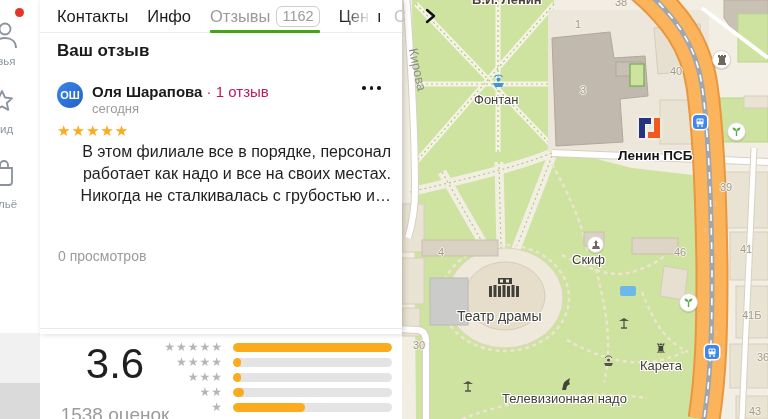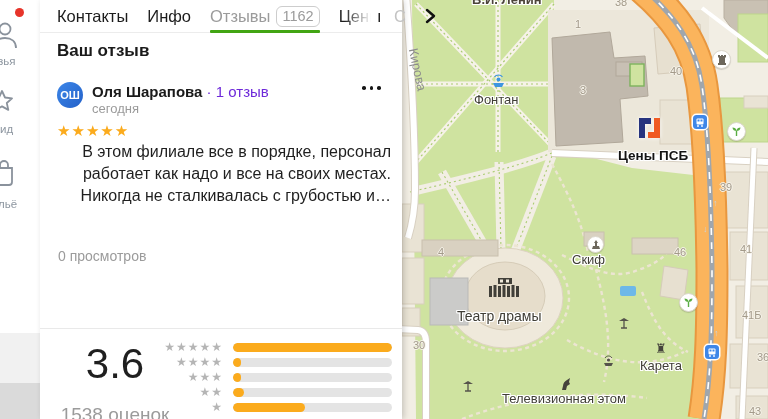--- a/index.html
+++ b/index.html
@@ -6,40 +6,40 @@
   .app{position:relative;width:768px;height:419px;overflow:hidden;background:#fff;
        font-family:"Liberation Sans",sans-serif;-webkit-font-smoothing:antialiased;}
   
   .strip{position:absolute;left:0;top:0;width:40px;height:419px;background:#fff;overflow:hidden;z-index:2;}
   .strip .band1{position:absolute;left:0;top:333px;width:40px;height:50px;background:#f1f1f1;}
   .strip .band2{position:absolute;left:0;top:383px;width:40px;height:36px;background:#dadada;}
   .red-dot{position:absolute;left:15px;top:8px;width:9px;height:9px;border-radius:50%;background:#e7342a;}
   .strip-icon{position:absolute;color:#8a929c;}
   .strip-label{position:absolute;font-size:11.5px;color:#8d96a0;white-space:nowrap;}
   
-  .panel{position:absolute;left:40px;top:0;width:362px;height:419px;background:#fff;z-index:5;
+  .panel{position:absolute;left:40px;top:0;width:362px;height:334px;background:#fff;z-index:5;
          box-shadow:2px 0 6px rgba(0,0,0,.18);}
   .tabbar{position:relative;height:32px;border-bottom:1px solid #ececec;display:flex;align-items:center;
           padding:0 10px 0 17px;gap:19px;font-size:16.5px;color:#1c1c1c;}
   .tab{cursor:pointer;white-space:nowrap;}
   .tab-reviews{position:relative;display:flex;align-items:center;gap:6px;color:#9b9b9b;height:32px;}
   .badge{border:1.5px solid #cdcdcd;border-radius:6px;padding:0 5px;font-size:14.5px;line-height:19px;color:#9b9b9b;}
   .underline{position:absolute;left:0;right:0;bottom:-1px;height:3px;background:#42a513;border-radius:1px;}
   .tab-faded{color:#c3c3c3;margin-left:-6px;}
   .tab-fade-grad{position:absolute;right:24px;top:0;width:34px;height:31px;
                  background:linear-gradient(to right,rgba(255,255,255,0),#fff 80%);}
   .chevron{margin-left:auto;display:flex;align-items:center;cursor:pointer;}
   .content{position:absolute;left:0;top:32px;right:0;bottom:0;}
   .sec-title{position:absolute;left:17px;top:9px;font-size:17px;font-weight:bold;color:#1a1a1a;}
   .avatar{position:absolute;left:17px;top:50px;width:26px;height:26px;border-radius:50%;
           background:linear-gradient(135deg,#3c86e8,#2361c9);color:#fff;font-size:11px;font-weight:bold;
           display:flex;align-items:center;justify-content:center;}
   .name-row{position:absolute;left:52px;top:51px;font-size:15px;white-space:nowrap;}
   .name{font-weight:bold;color:#1a1a1a;}
-  .meta{color:#6d28d9;margin-top:48px;}
+  .meta{color:#be185d;margin-top:48px;}
   .date{position:absolute;left:52px;top:69px;font-size:13px;color:#9b9b9b;}
   .dots{position:absolute;left:318px;top:48px;display:flex;gap:4px;padding:6px 4px;cursor:pointer;}
   .dots i{width:3.5px;height:3.5px;border-radius:50%;background:#161616;}
   .rstars{position:absolute;left:17px;top:90px;font-size:15px;letter-spacing:1px;color:#fbab1d;}
   .rtext{position:absolute;left:17px;top:109px;width:334px;font-size:16px;line-height:22px;color:#1f1f1f;text-align:right;}
   .readmore{position:absolute;left:17px;top:181px;font-size:16px;color:#1d78c9;cursor:pointer;}
   .views{position:absolute;left:18px;top:216px;font-size:14px;color:#9b9b9b;}
   .helpful{position:absolute;left:19px;top:243px;height:33px;display:flex;align-items:center;gap:8px;
            padding:0 14px;border:1px solid #dcdcdc;border-radius:8px;background:#fff;font-size:15px;
            color:#1a1a1a;cursor:pointer;}
@@ -258,25 +258,25 @@
         <path d="M236,-16 C272,14 294,44 300,86 C306,128 309,190 310,270 C310,330 309,375 302,419" stroke="#e8973f" stroke-width="33"></path>
         <path d="M236,-16 C272,14 294,44 300,86 C306,128 309,190 310,270 C310,330 309,375 302,419" stroke="#fbb45c" stroke-width="29"></path>
         <path d="M236,-16 C272,14 294,44 300,86 C306,128 309,190 310,270 C310,330 309,375 302,419" stroke="#9fa6ad" stroke-width="5"></path>
         <path d="M236,-16 C272,14 294,44 300,86 C306,128 309,190 310,270 C310,330 309,375 302,419" stroke="#ffffff" stroke-width="1.6" stroke-dasharray="7,7"></path>
       </g>
     </svg>
 
     <div class="mlbl" style="left:70px;top:-8px;font-weight:bold;color:#4c443a;">В.И. Ленин</div>
     <div class="mlbl" style="left:-6px;top:62px;color:#8c8c8c;transform:rotate(78deg);text-shadow:none;">Кирова</div>
     <div class="mlbl" style="left:72px;top:92px;">Фонтан</div>
-    <div class="mlbl" style="left:216px;top:148px;font-weight:600;color:#141414;font-size:13.5px;">Цены ПСБ</div>
+    <div class="mlbl" style="left:216px;top:148px;font-weight:600;color:#141414;font-size:13.5px;">Ленин ПСБ</div>
     <div class="mlbl" style="left:170px;top:252px;">Скиф</div>
     <div class="mlbl" style="left:55px;top:308px;font-size:14px;">Театр драмы</div>
     <div class="mlbl" style="left:238px;top:358px;">Карета</div>
-    <div class="mlbl" style="left:100px;top:391px;">Телевизионная этом</div>
+    <div class="mlbl" style="left:100px;top:391px;">Телевизионная надо</div>
 
     <span class="mnum" style="left:173px;top:18px;">1</span>
     <span class="mnum" style="left:178px;top:84px;">3</span>
     <span class="mnum" style="left:213px;top:-4px;">38</span>
     <span class="mnum" style="left:268px;top:65px;">40</span>
     <span class="mnum" style="left:318px;top:181px;">39</span>
     <span class="mnum" style="left:36px;top:246px;">4</span>
     <span class="mnum" style="left:272px;top:246px;">46</span>
     <span class="mnum" style="left:338px;top:243px;">41</span>
     <span class="mnum" style="left:340px;top:294px;margin-top:15px;">41Б</span>

